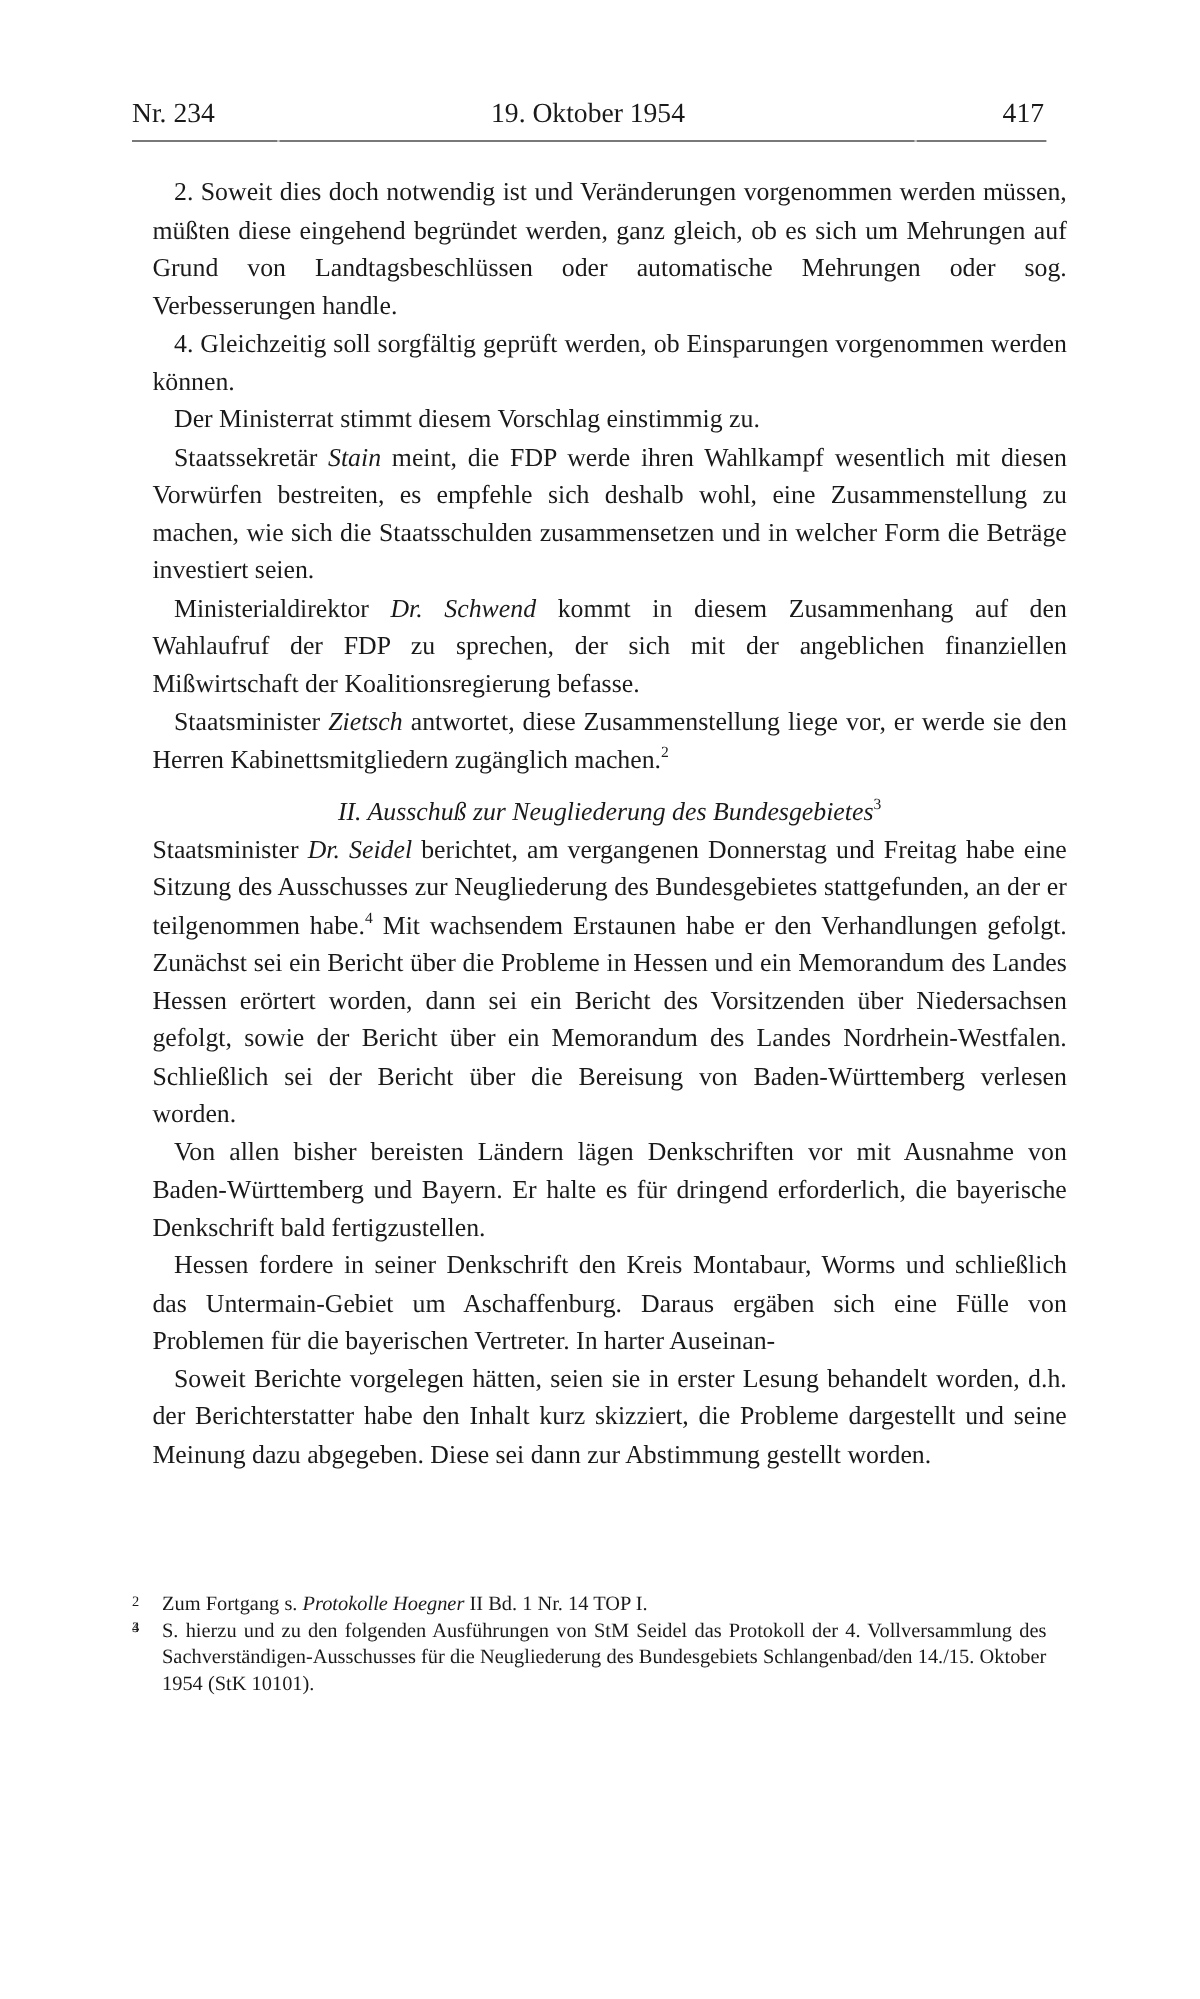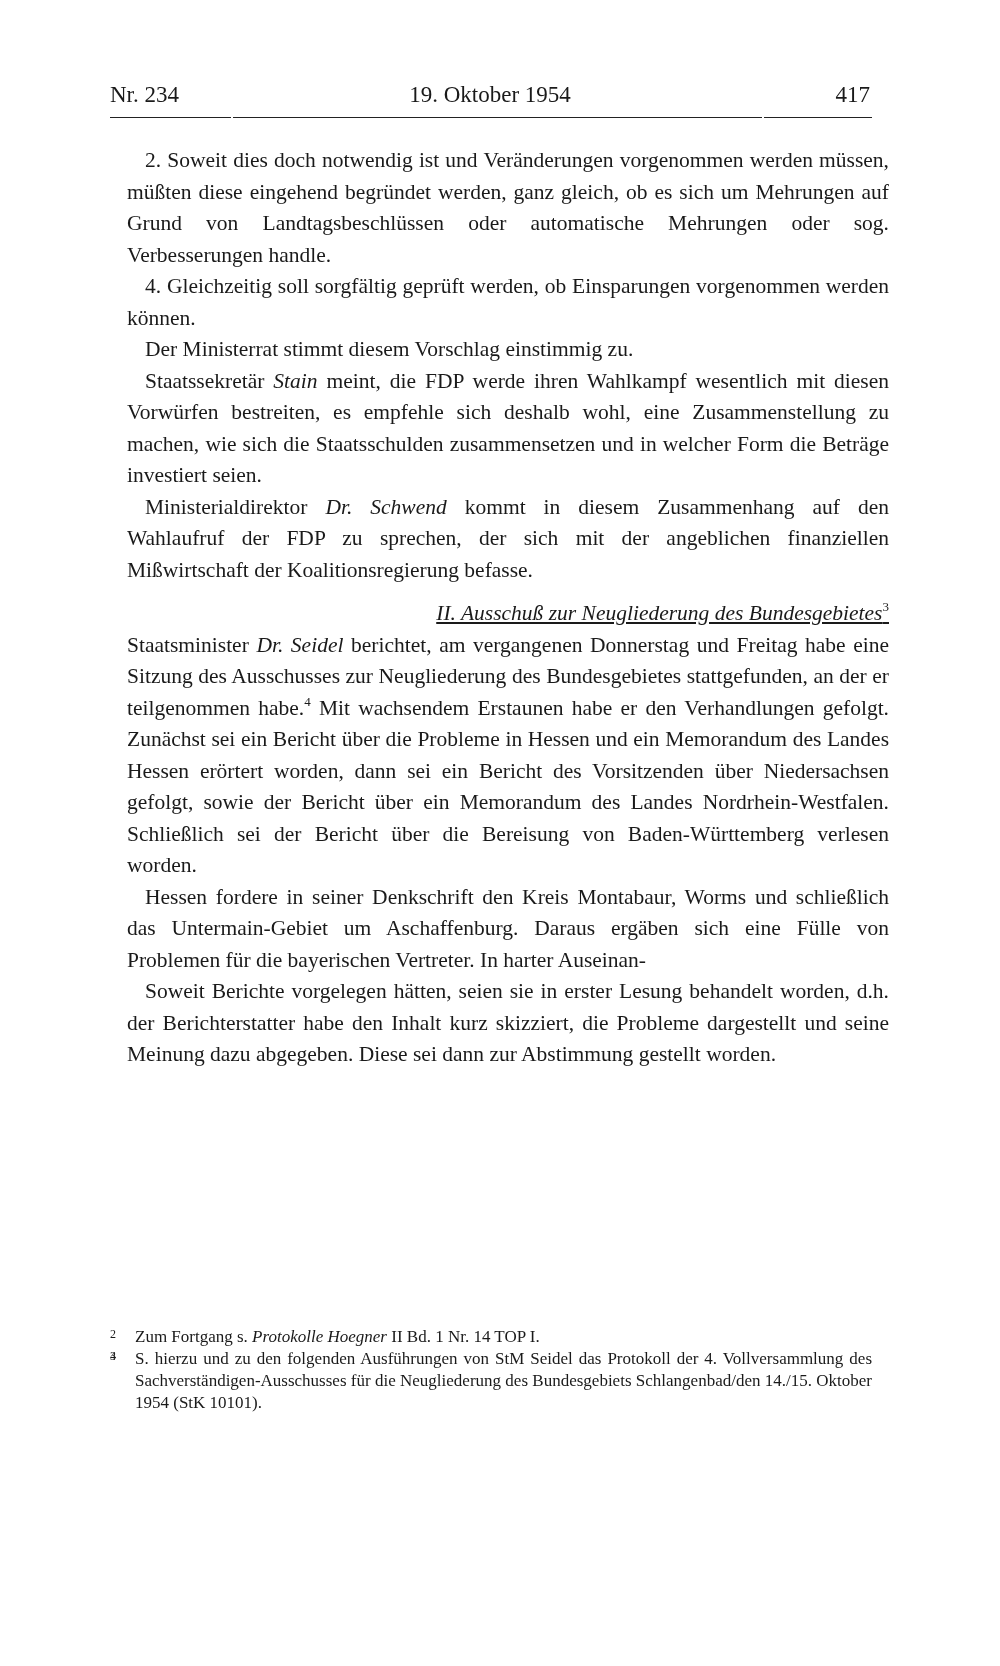--- a/index.html
+++ b/index.html
@@ -7,21 +7,21 @@
     .page { position: absolute; left: 0; top: 0; width: 1000px; height: 1628px; background: #fff; }
     .header { position: absolute; left: 110px; top: 82px; width: 760px; height: 36px; font-family: "Liberation Serif", serif; font-size: 23px; }
     .header .left { position: absolute; left: 0; top: 0; }
     .header .center { position: absolute; left: 0; right: 0; top: 0; text-align: center; }
     .header .right { position: absolute; right: 0; top: 0; }
     .header-rule { position: absolute; left: 110px; top: 117px; width: 762px; height: 1px; background: #222; }
     .header-rule .gap { position: absolute; top: 0; width: 2px; height: 1px; background: #fff; }
     .body { position: absolute; left: 110px; top: 145px; width: 762px; font-family: "Liberation Serif", serif; font-size: 21.5px; line-height: 31.5px; text-align: justify; margin-left: 17px; }
     .body p { margin: 0; }
     .body p.indent { text-indent: 18px; }
-    .body p.heading { margin-top: 12px; font-style: italic; text-align: right; text-decoration: underline; }
+    .body p.heading { margin-top: 12px; font-style: italic; text-align: center; }
     .body sup { font-size: 13px; line-height: 0; vertical-align: 9px; }
     .body em { font-style: italic; }
     .footnotes { position: absolute; left: 110px; top: 1326px; width: 762px; font-family: "Liberation Serif", serif; font-size: 17px; line-height: 22px; }
     .fn { position: relative; padding-left: 25px; text-align: justify; }
     .fn .num { position: absolute; left: 0; top: -3px; font-size: 12px; }
     .fn em { font-style: italic; }
   </style>
 </head>
 <body>
 
@@ -36,24 +36,26 @@
     <span class="gap" style="left:121px"></span>
     <span class="gap" style="left:652px"></span>
   </div>
 
   <div class="body">
     <p class="indent">2. Soweit dies doch notwendig ist und Veränderungen vorgenommen werden müssen, müßten diese eingehend begründet werden, ganz gleich, ob es sich um Mehrungen auf Grund von Landtagsbeschlüssen oder automatische Mehrungen oder sog. Verbesserungen handle.</p>
     <p class="indent">4. Gleichzeitig soll sorgfältig geprüft werden, ob Einsparungen vorgenommen werden können.</p>
     <p class="indent">Der Ministerrat stimmt diesem Vorschlag einstimmig zu.</p>
     <p class="indent"><span>Staatssekretär </span><em>Stain</em><span> meint, die FDP werde ihren Wahlkampf wesentlich mit diesen Vorwürfen bestreiten, es empfehle sich deshalb wohl, eine Zusammenstellung zu machen, wie sich die Staatsschulden zusammensetzen und in welcher Form die Beträge investiert seien.</span></p>
     <p class="indent"><span>Ministerialdirektor </span><em>Dr. Schwend</em><span> kommt in diesem Zusammenhang auf den Wahlaufruf der FDP zu sprechen, der sich mit der angeblichen finanziellen Mißwirtschaft der Koalitionsregierung befasse.</span></p>
+    <p class="indent"><span>Staatsminister </span><em>Zietsch</em><span> antwortet, diese Zusammenstellung liege vor, er werde sie den Herren Kabinettsmitgliedern zugänglich machen.</span><sup>2</sup></p>
 
     <p class="heading"><span>II. Ausschuß zur Neugliederung des Bundesgebietes</span><sup style="font-style:normal">3</sup></p>
 
     <p><span>Staatsminister </span><em>Dr. Seidel</em><span> berichtet, am vergangenen Donnerstag und Freitag habe eine Sitzung des Ausschusses zur Neugliederung des Bundesgebietes stattgefunden, an der er teilgenommen habe.</span><sup>4</sup><span> Mit wachsendem Erstaunen habe er den Verhandlungen gefolgt. Zunächst sei ein Bericht über die Probleme in Hessen und ein Memorandum des Landes Hessen erörtert worden, dann sei ein Bericht des Vorsitzenden über Niedersachsen gefolgt, sowie der Bericht über ein Memorandum des Landes Nordrhein-Westfalen. Schließlich sei der Bericht über die Bereisung von Baden-Württemberg verlesen worden.</span></p>
+    <p class="indent">Von allen bisher bereisten Ländern lägen Denkschriften vor mit Ausnahme von Baden-Württemberg und Bayern. Er halte es für dringend erforderlich, die bayerische Denkschrift bald fertigzustellen.</p>
     <p class="indent">Hessen fordere in seiner Denkschrift den Kreis Montabaur, Worms und schließlich das Untermain-Gebiet um Aschaffenburg. Daraus ergäben sich eine Fülle von Problemen für die bayerischen Vertreter. In harter Auseinan-</p>
     <p class="indent">Soweit Berichte vorgelegen hätten, seien sie in erster Lesung behandelt worden, d.h. der Berichterstatter habe den Inhalt kurz skizziert, die Probleme dargestellt und seine Meinung dazu abgegeben. Diese sei dann zur Abstimmung gestellt worden.</p>
   </div>
 
   <div class="footnotes">
     <div class="fn">
       <span class="num">2</span>
       <span>Zum Fortgang s. </span><em>Protokolle Hoegner</em><span> II Bd. 1 Nr. 14 TOP I.</span>
     </div>
     <div class="fn">

